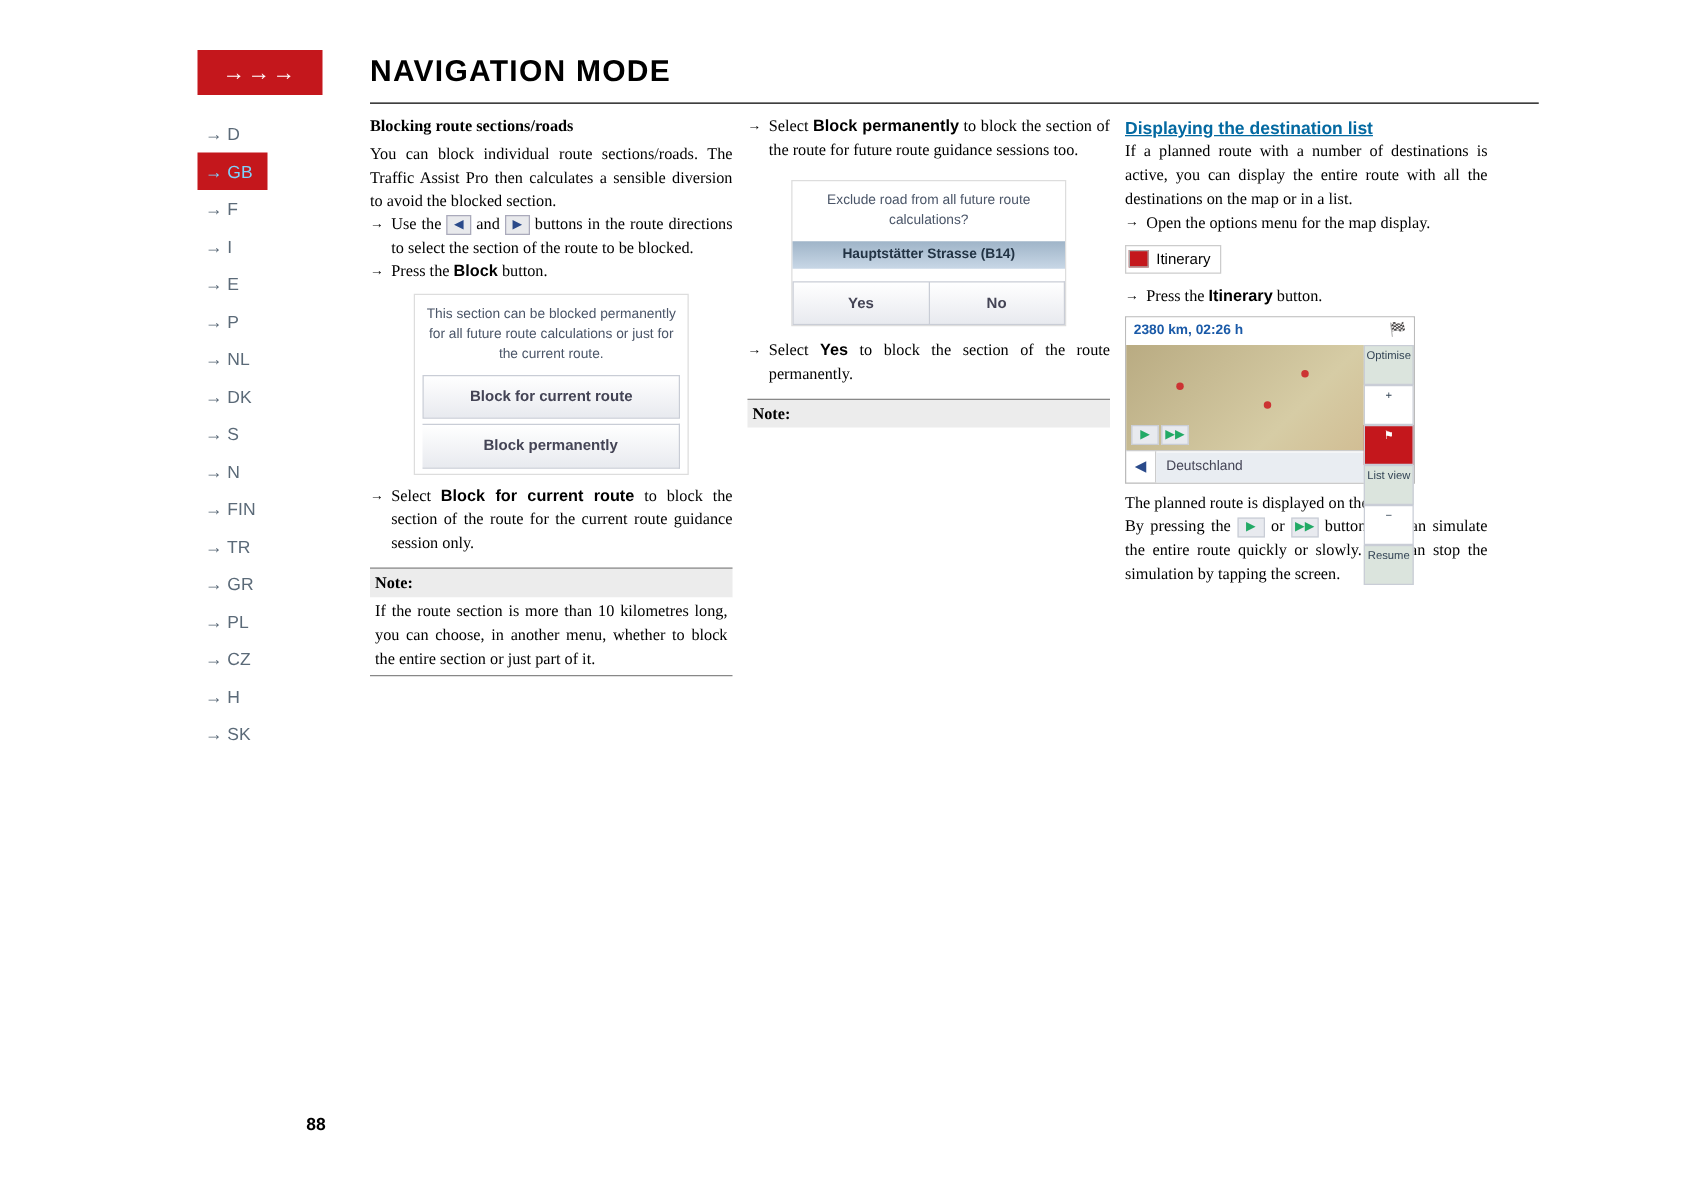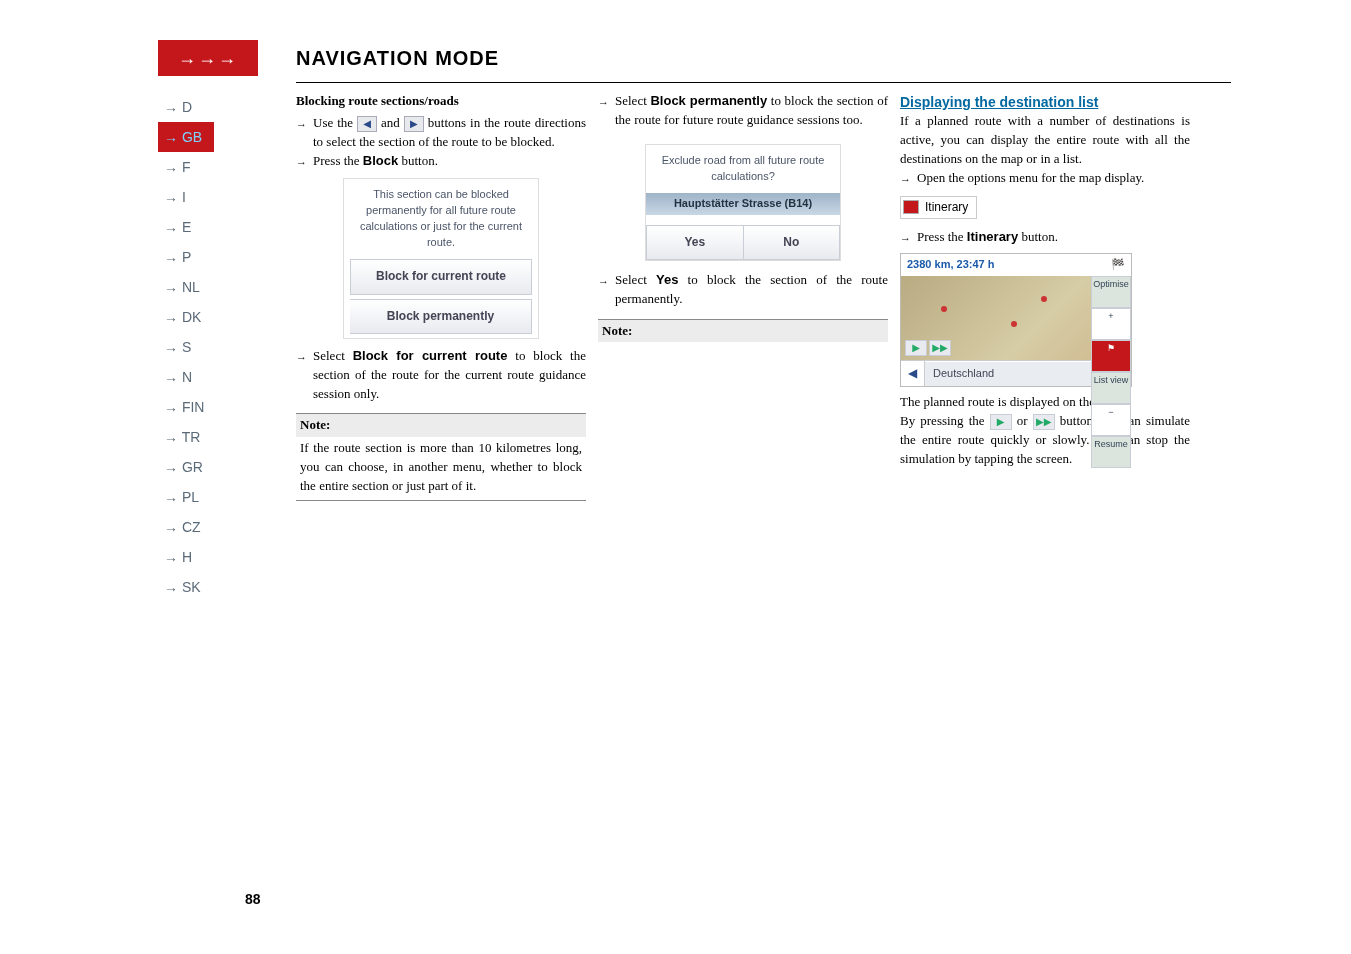--- a/index.html
+++ b/index.html
@@ -17,21 +17,21 @@
     width: 100px; height: 36px;
     background: #c4171c;
     color: #fff;
     display: flex; align-items: center; justify-content: center;
     font-weight: bold; font-size: 18px; letter-spacing: 2px;
     margin-left: 158px;
   }
   .title-box {
     font-family: Arial, sans-serif;
     font-weight: 900;
-    font-size: 20px;
+    font-size: 24px;
     margin-left: 38px;
     letter-spacing: 1px;
   }
   .hr-line { position: absolute; left: 296px; right: 120px; top: 82px; border-top: 1px solid #000; }
 
   .sidebar {
     position: absolute;
     left: 158px; top: 92px;
     width: 56px;
     display: flex; flex-direction: column;
@@ -84,21 +84,21 @@
   }
   .note-body {
     border-bottom: 1px solid #888;
     padding: 2px 4px 4px 4px;
     text-align: justify;
     background: #fff;
   }
 
   
   .ui-box {
-    width: 196px;
+    width: 220px;
     margin: 8px auto;
     border: 1px solid #ddd;
     background: #fff;
     font-family: Arial, sans-serif;
     font-size: 11px;
     color: #4a5568;
     text-align: center;
   }
   .ui-box .ui-row { padding: 8px 6px; }
   .ui-btn-row { display: flex; }
@@ -174,20 +174,21 @@
     <div class="sidebar-item">→ PL</div>
     <div class="sidebar-item">→ CZ</div>
     <div class="sidebar-item">→ H</div>
     <div class="sidebar-item">→ SK</div>
   </div>
 
 <div class="columns">
 
   <div class="col">
     <div class="subhead">Blocking route sections/roads</div>
+    <div class="ptext">You can block individual route sections/roads. The Traffic Assist Pro then calculates a sensible diversion to avoid the blocked section.</div>
 
     <div class="arrow-item">
       <span class="arrow-sym">→</span>
       <span class="arrow-body">
         <span>Use the </span>
         <span class="inline-btn inline-ui">◀</span>
         <span> and </span>
         <span class="inline-btn inline-ui">▶</span>
         <span> buttons in the route directions to select the section of the route to be blocked.</span>
       </span>
@@ -260,21 +261,21 @@
 
     <div class="arrow-item">
       <span class="arrow-sym">→</span>
       <span class="arrow-body">
         <span>Press the </span><span class="sans-bold">Itinerary</span><span> button.</span>
       </span>
     </div>
 
     <div class="map-box">
       <div class="map-header">
-        <span>2380 km,  23:47 h</span>
+        <span>2380 km,  02:26 h</span>
         <span>🏁</span>
       </div>
       <div class="map-canvas">
         <div class="map-dot" style="left:40px; top:30px;"></div>
         <div class="map-dot" style="left:110px; top:45px;"></div>
         <div class="map-dot" style="left:140px; top:20px;"></div>
         <div style="position:absolute; left:4px; bottom:4px; display:flex; gap:2px;">
           <span class="play-btn">▶</span>
           <span class="play-btn">▶▶</span>
         </div>

